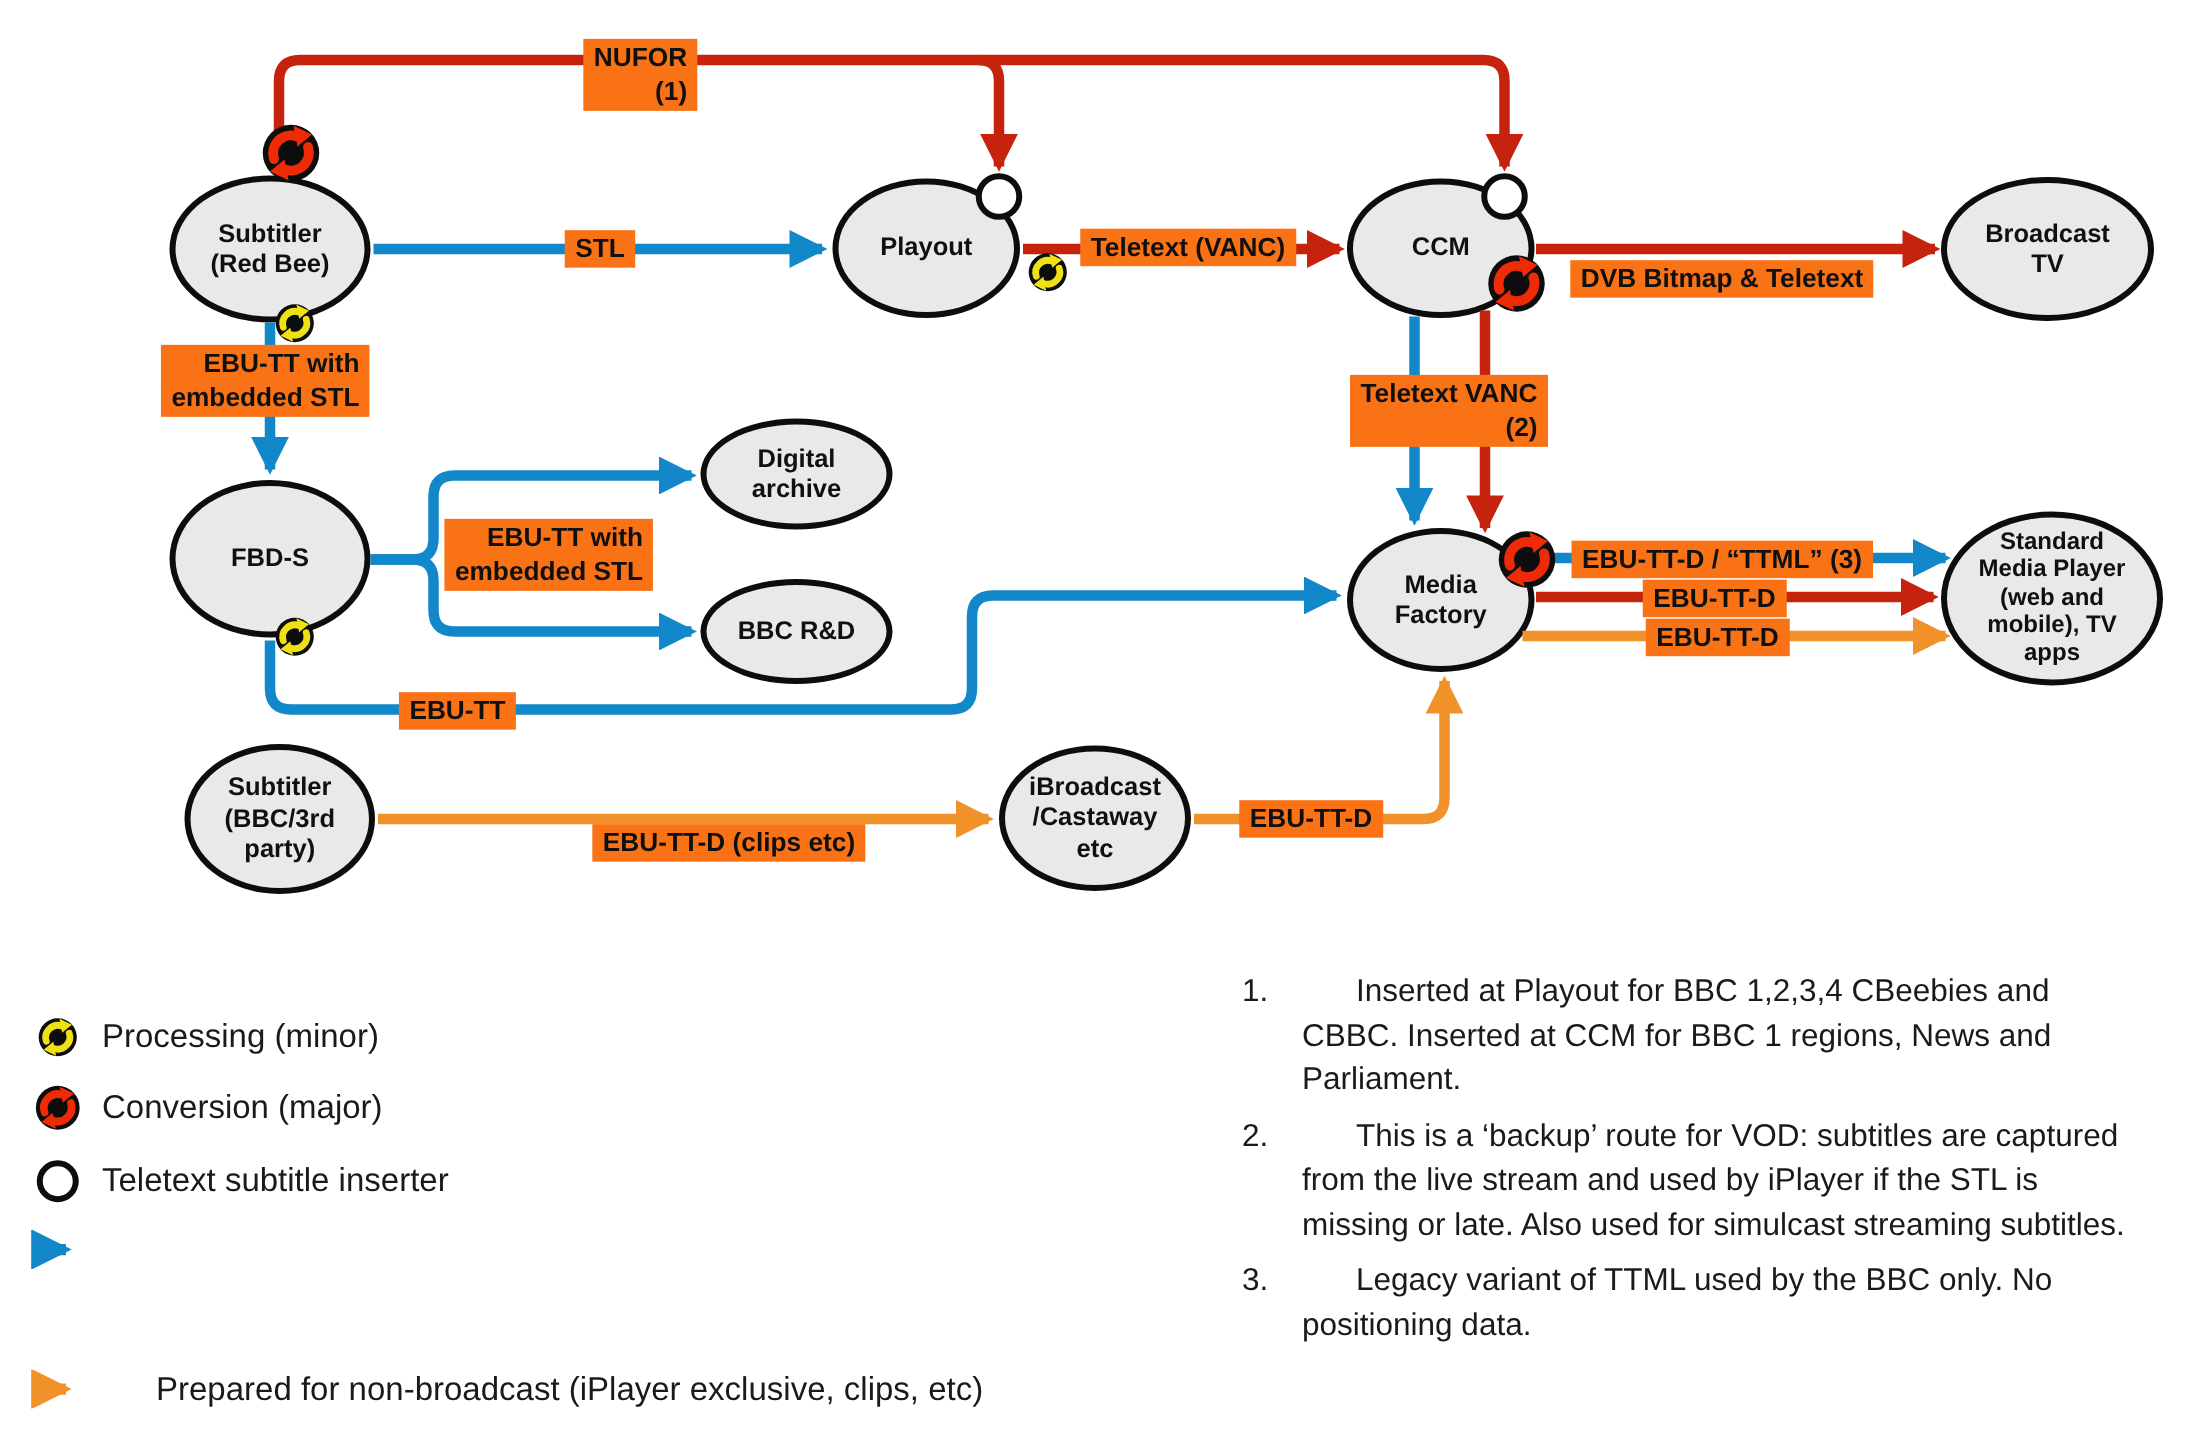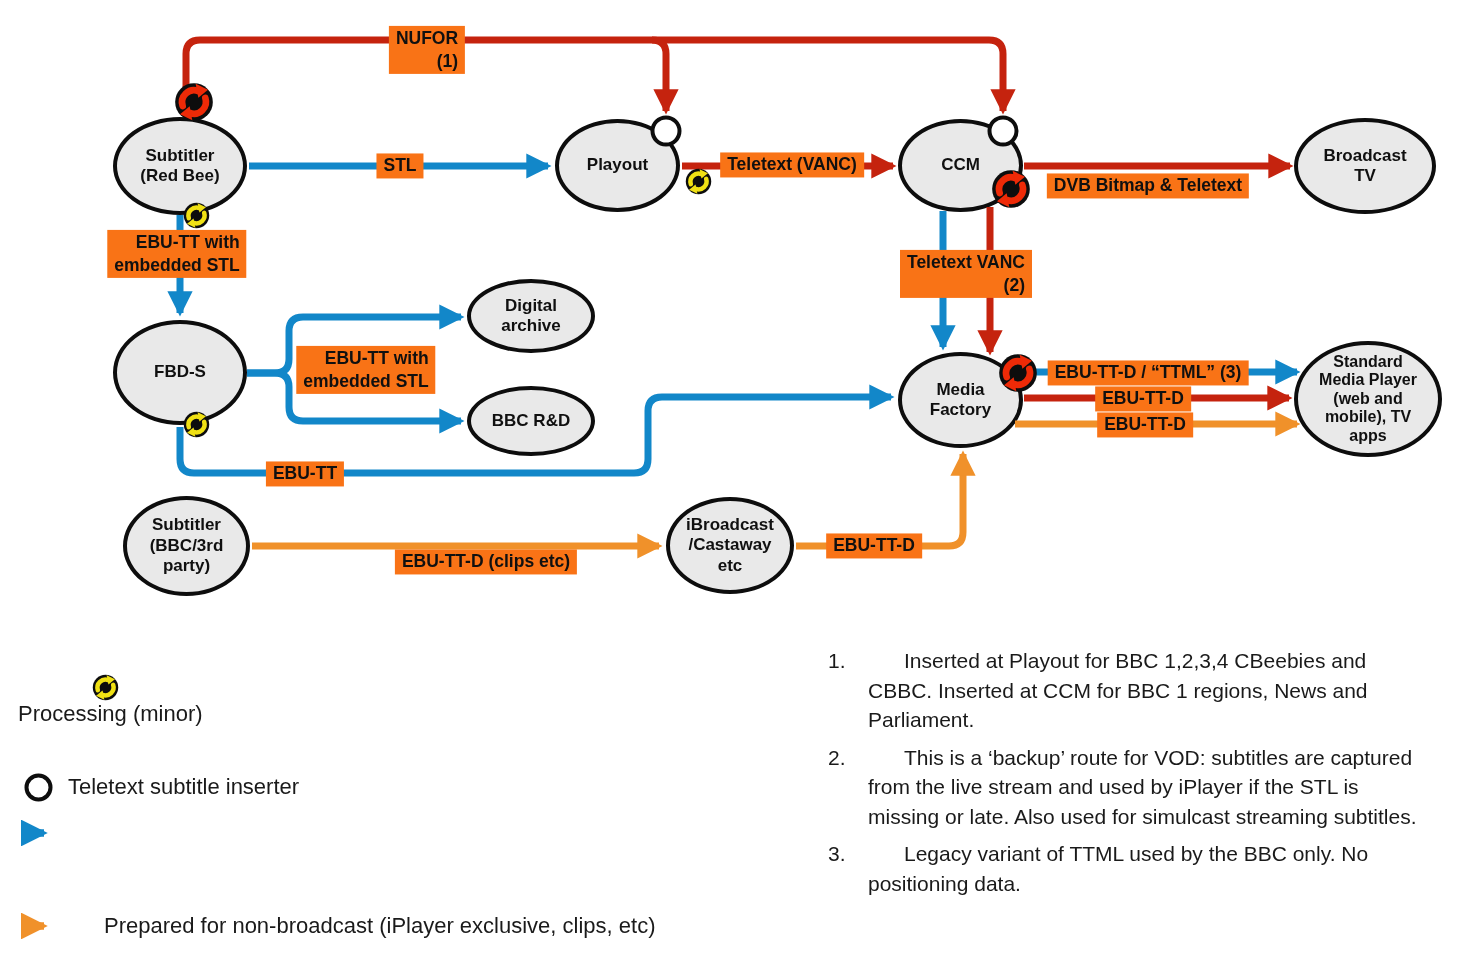--- a/index.html
+++ b/index.html
@@ -132,27 +132,35 @@
 embedded STL</div>
   <div class="edge-label" style="left:305px;top:474px;">EBU-TT</div>
   <div class="edge-label" style="left:966px;top:274px;">Teletext VANC
 (2)</div>
   <div class="edge-label" style="left:458px;top:562px;margin-left:28px;">EBU-TT-D (clips etc)</div>
   <div class="edge-label" style="left:874px;top:546px;">EBU-TT-D</div>
   <div class="edge-label" style="left:1148px;top:373px;">EBU-TT-D / “TTML” (3)</div>
   <div class="edge-label" style="left:1143px;top:399px;">EBU-TT-D</div>
   <div class="edge-label" style="left:1145px;top:425px;">EBU-TT-D</div>
 
-  <div class="legend-row" style="top:674px;flex-direction:column;">
+  <div class="legend-row" style="top:674px;">
     <span class="legend-icon">
       <svg width="27" height="27" style="color:#f0e114;margin-left:7px;">
           <use href="#swirl" width="27" height="27"></use>
         </svg>
     </span>
     <span class="legend-label">Processing (minor)</span>
+  </div>
+  <div class="legend-row" style="top:721px;">
+    <span class="legend-icon">
+      <svg width="31" height="31" style="color:#ee2a07;margin-left:5px;">
+          <use href="#swirl" width="31" height="31"></use>
+        </svg>
+    </span>
+    <span class="legend-label">Conversion (major)</span>
   </div>
   <div class="legend-row" style="top:770px;">
     <span class="legend-icon">
       <svg width="31" height="31" style="margin-left:5px;">
           <circle cx="15.5" cy="15.5" r="12" fill="#ffffff" stroke="#0d0d0d" stroke-width="4"></circle>
         </svg>
     </span>
     <span class="legend-label">Teletext subtitle inserter</span>
   </div>
   <div class="legend-row" style="top:816px;">

